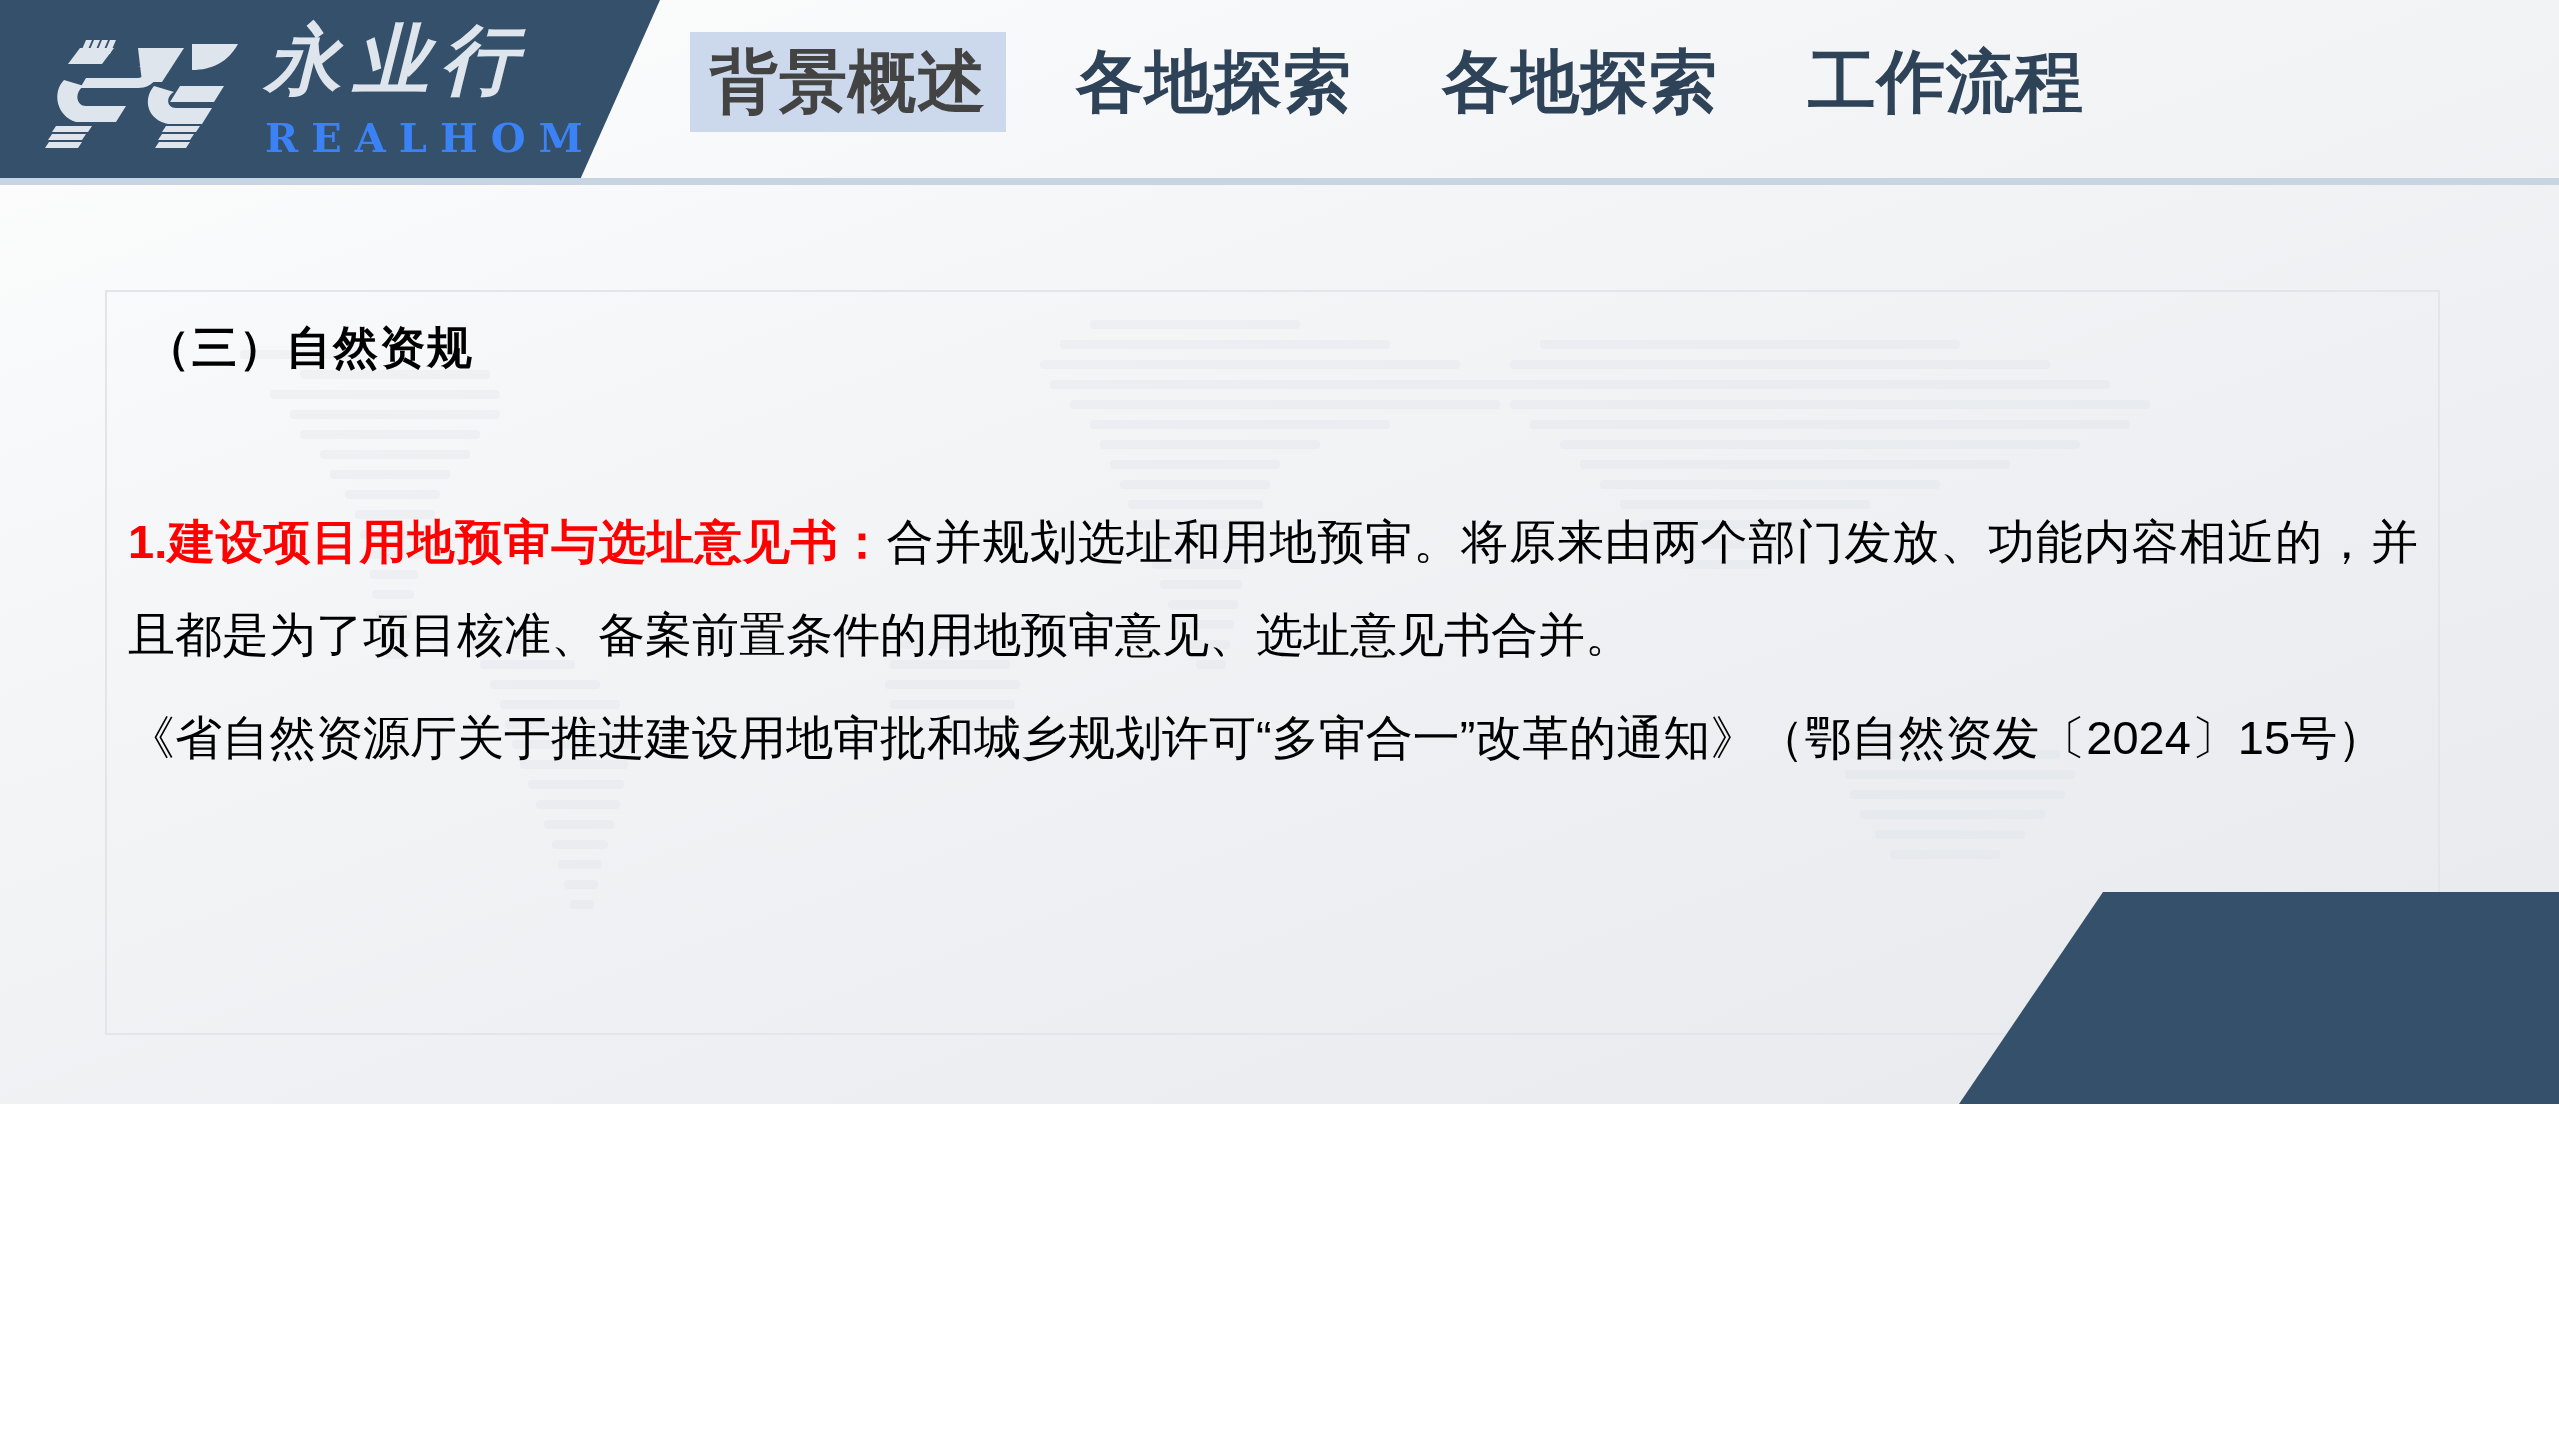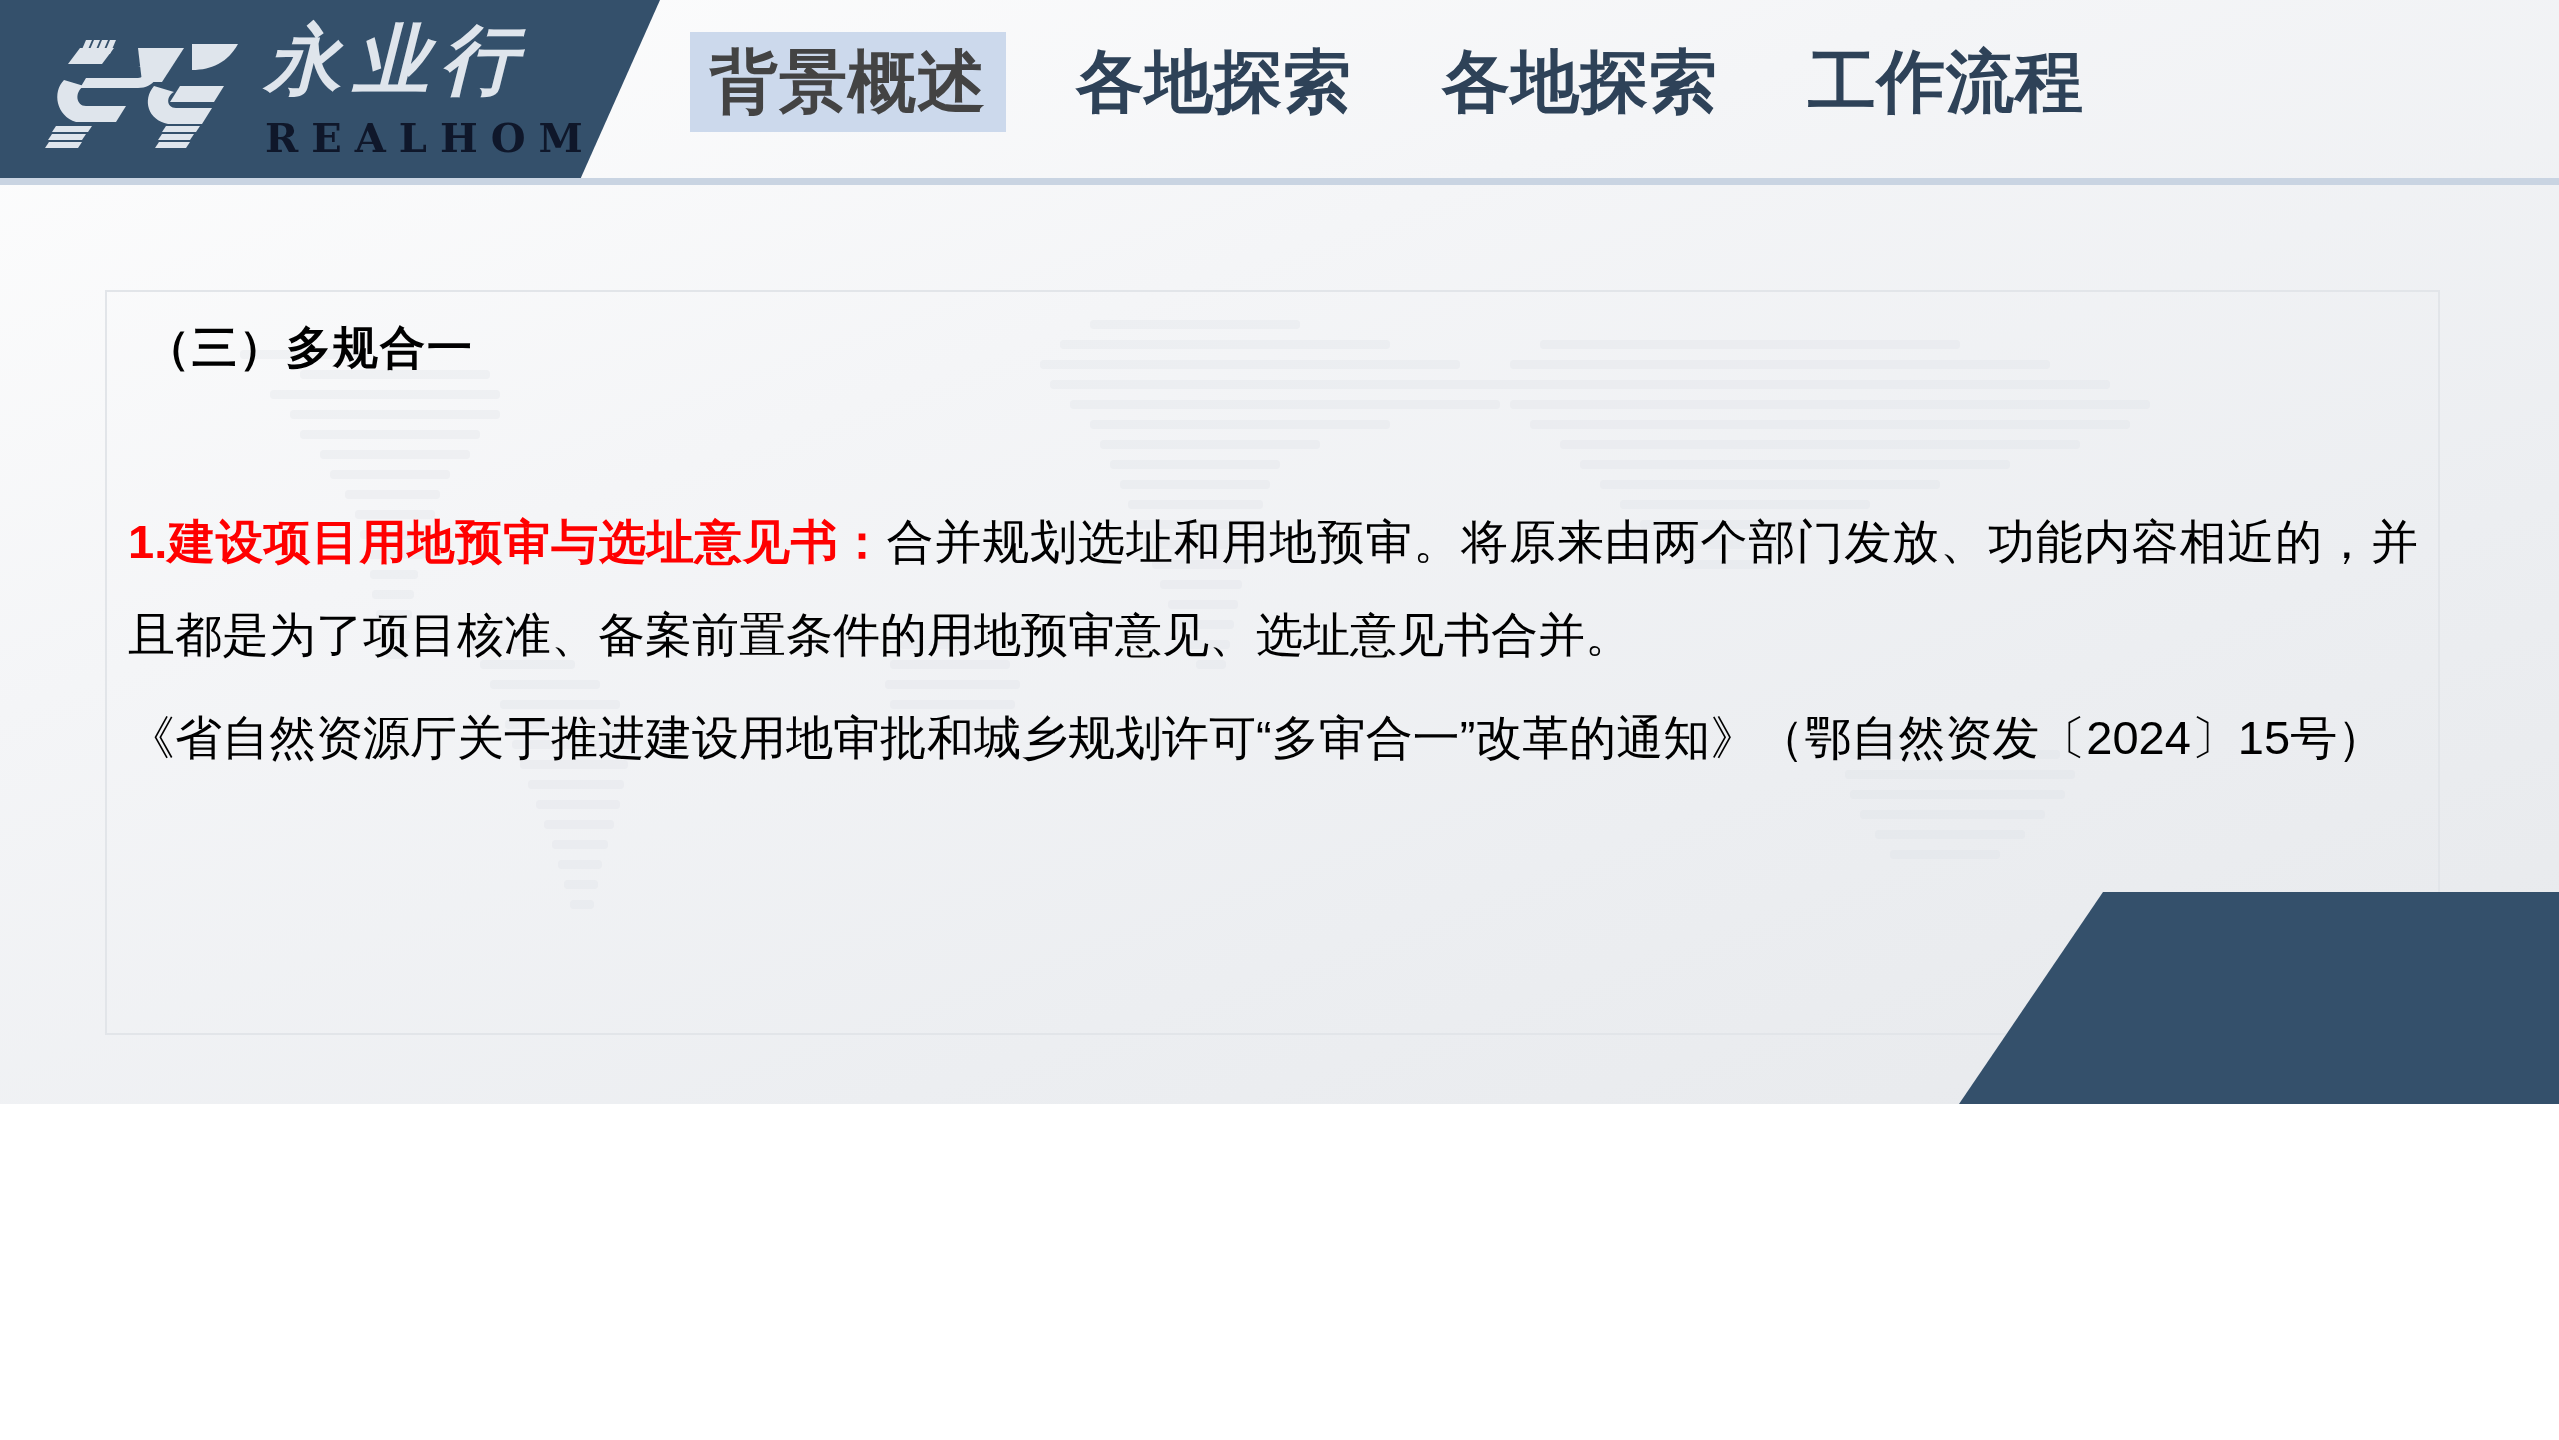--- a/index.html
+++ b/index.html
@@ -73,21 +73,21 @@
     letter-spacing: 12px;
     font-style: italic;
     white-space: nowrap;
     line-height: 1;
   }
   .logo-en {
     position: absolute;
     left: 265px;
     top: 118px;
     z-index: 4;
-    color: #0f172a;
+    color: #3b82f6;
     font-family: "DejaVu Serif", "Liberation Serif", serif;
     font-size: 40px;
     font-weight: 700;
     letter-spacing: 13px;
     white-space: nowrap;
     line-height: 1;
   }
 
   .header-rule {
     position: absolute;
@@ -319,21 +319,21 @@
     <nav class="nav">
       <div class="nav-tab active">背景概述</div>
       <div class="nav-tab">各地探索</div>
       <div class="nav-tab">各地探索</div>
       <div class="nav-tab">工作流程</div>
     </nav>
   </div>
 
   <div class="content-frame"></div>
 
-  <div class="section-title">（三）多规合一</div>
+  <div class="section-title">（三）自然资规</div>
 
   <div class="body-text">
     <p class="p-indent-1"><span class="red-bold">1.建设项目用地预审与选址意见书：</span><span>合并规划选址和用地预审。将原来由两个部门发放、功能内容相近的，并且都是为了项目核准、备案前置条件的用地预审意见、选址意见书合并。</span></p>
     <p class="p-indent-3"><span>《省自然资源厅关于推进建设用地审批和城乡规划许可“多审合一”改革的通知》（鄂自然资发〔2024〕15号）</span></p>
   </div>
 
   <div class="corner-deco"></div>
 
 </div>
 

